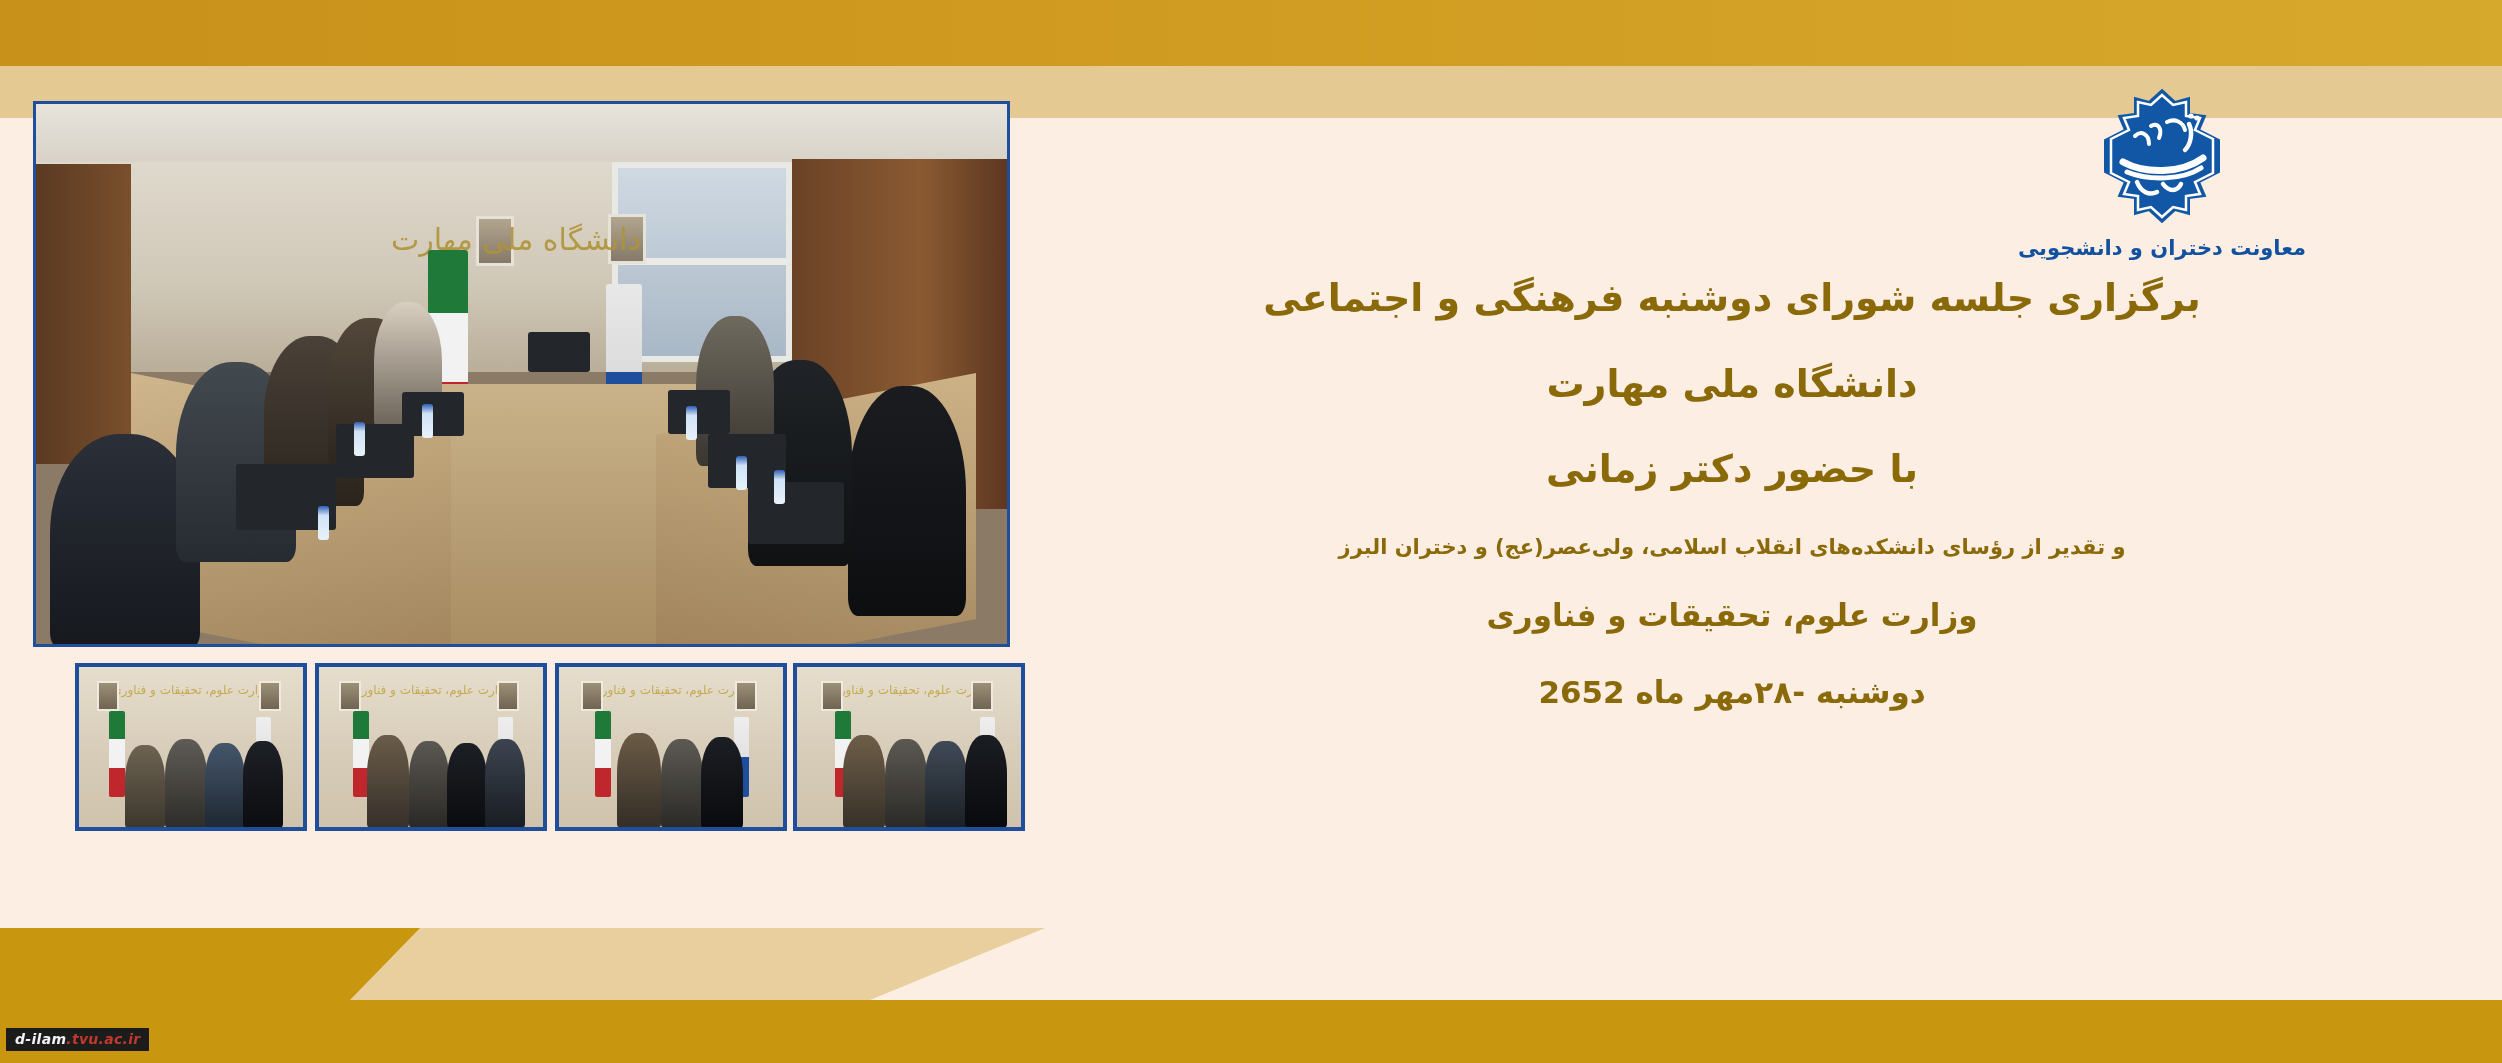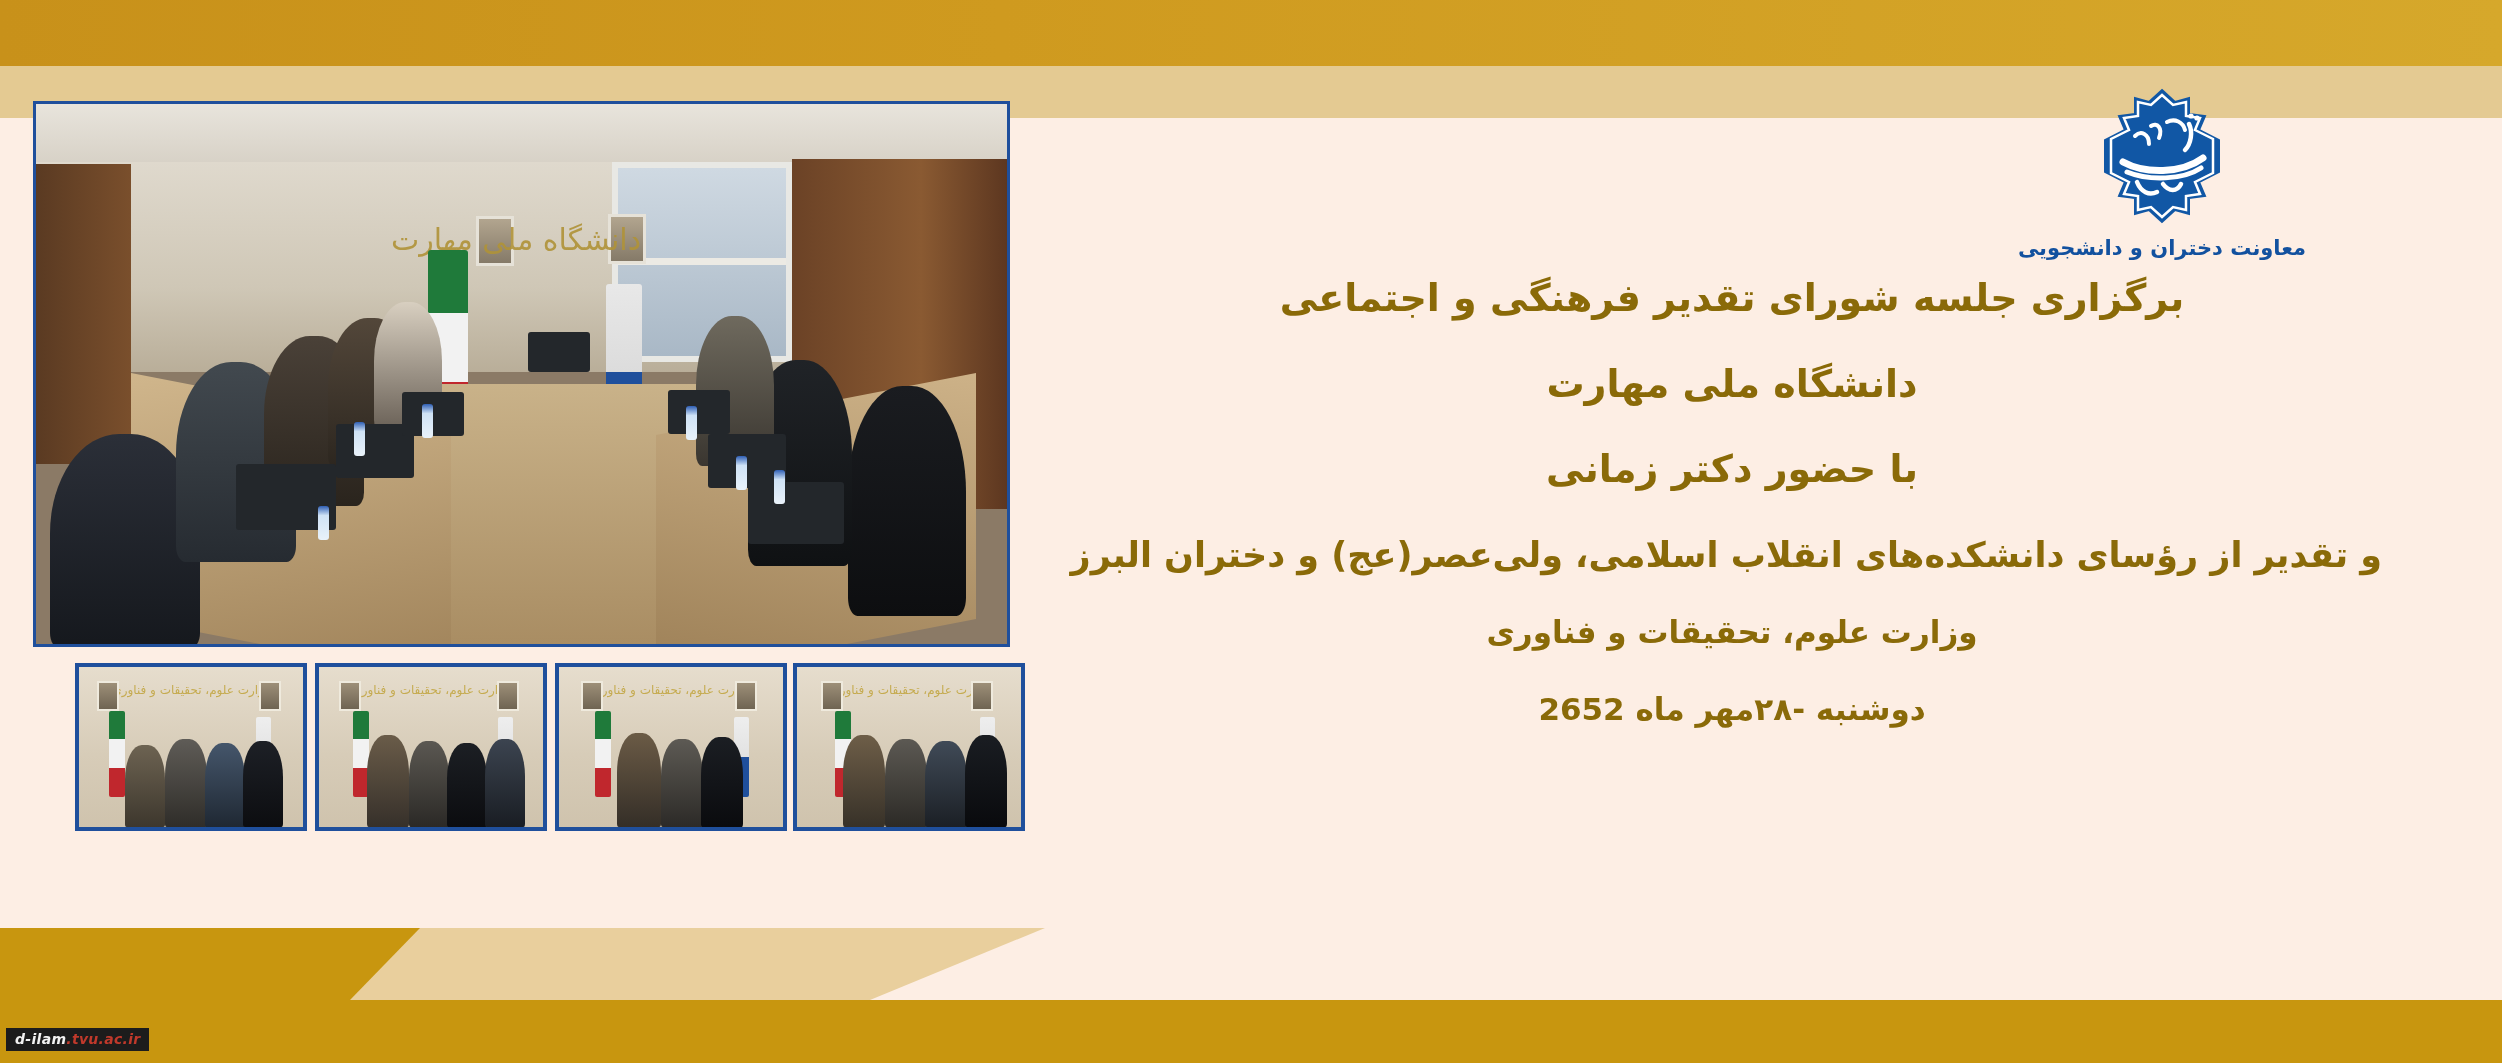--- a/index.html
+++ b/index.html
@@ -194,21 +194,21 @@
   }
   .hl{
     font-weight:bold;
     line-height:1.25;
     white-space:nowrap;
     color:#8a6a08;
   }
   .hl-1{ font-size:38px; margin-bottom:38px; }
   .hl-2{ font-size:38px; margin-bottom:38px; }
   .hl-3{ font-size:38px; margin-bottom:40px; }
-  .hl-4{ font-size:35px; margin-bottom:36px;margin-top:8px; }
+  .hl-4{ font-size:21px; margin-bottom:36px;margin-top:8px; }
   .hl-5{ font-size:31px; margin-bottom:38px; }
   .hl-6{ font-size:31px; margin-bottom:38px; }
   .hl-7{ font-size:31px; }
 
   
   .watermark{
     position:absolute; left:6px; bottom:12px;
     background:#1c1c1c;
     padding:3px 9px 4px 9px;
     font-size:14px; font-weight:bold; font-style:italic;
@@ -351,21 +351,21 @@
         <path d="M36 94 C40 104, 48 108, 56 104" stroke="#ffffff" stroke-width="4.5" fill="none" stroke-linecap="round"></path>
         <path d="M62 96 C68 104, 76 104, 80 96" stroke="#ffffff" stroke-width="4.5" fill="none" stroke-linecap="round"></path>
         <circle cx="96" cy="30" r="2.6" fill="#ffffff"></circle>
         <circle cx="90" cy="28" r="2.6" fill="#ffffff"></circle>
       </svg>
     </div>
     <div class="dept-line">معاونت دختران و دانشجویی</div>
   </div>
 
   <div class="headline-block">
-    <div class="hl hl-1">برگزاری جلسه شورای تقدیر فرهنگی و اجتماعی</div>
+    <div class="hl hl-1">برگزاری جلسه شورای دوشنبه فرهنگی و اجتماعی</div>
     <div class="hl hl-2">دانشگاه ملی مهارت</div>
     <div class="hl hl-3">با حضور دکتر زمانی</div>
     <div class="hl hl-4">و تقدیر از رؤسای دانشکده‌های انقلاب اسلامی، ولی‌عصر(عج) و دختران البرز</div>
     <div class="hl hl-6">وزارت علوم، تحقیقات و فناوری</div>
     <div class="hl hl-7">دوشنبه -۲۸مهر ماه 2652</div>
   </div>
 
   <div class="watermark">
     <span class="wm-a">d-ilam</span><span class="wm-b">.tvu.ac.ir</span>
   </div>

